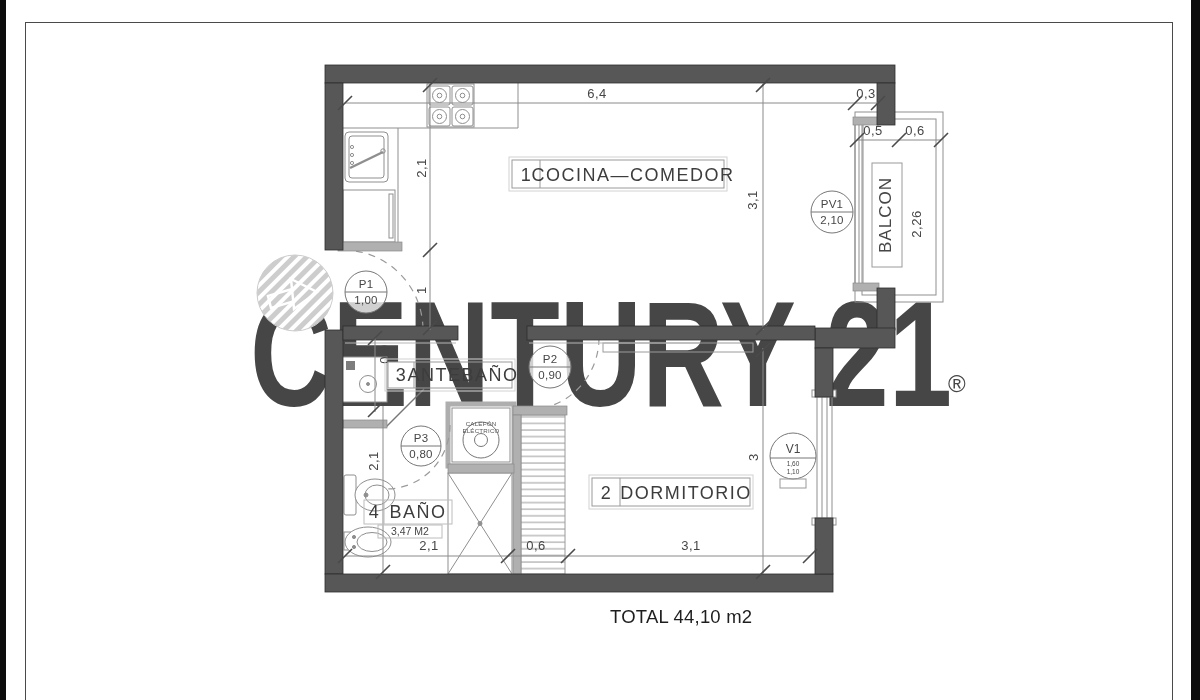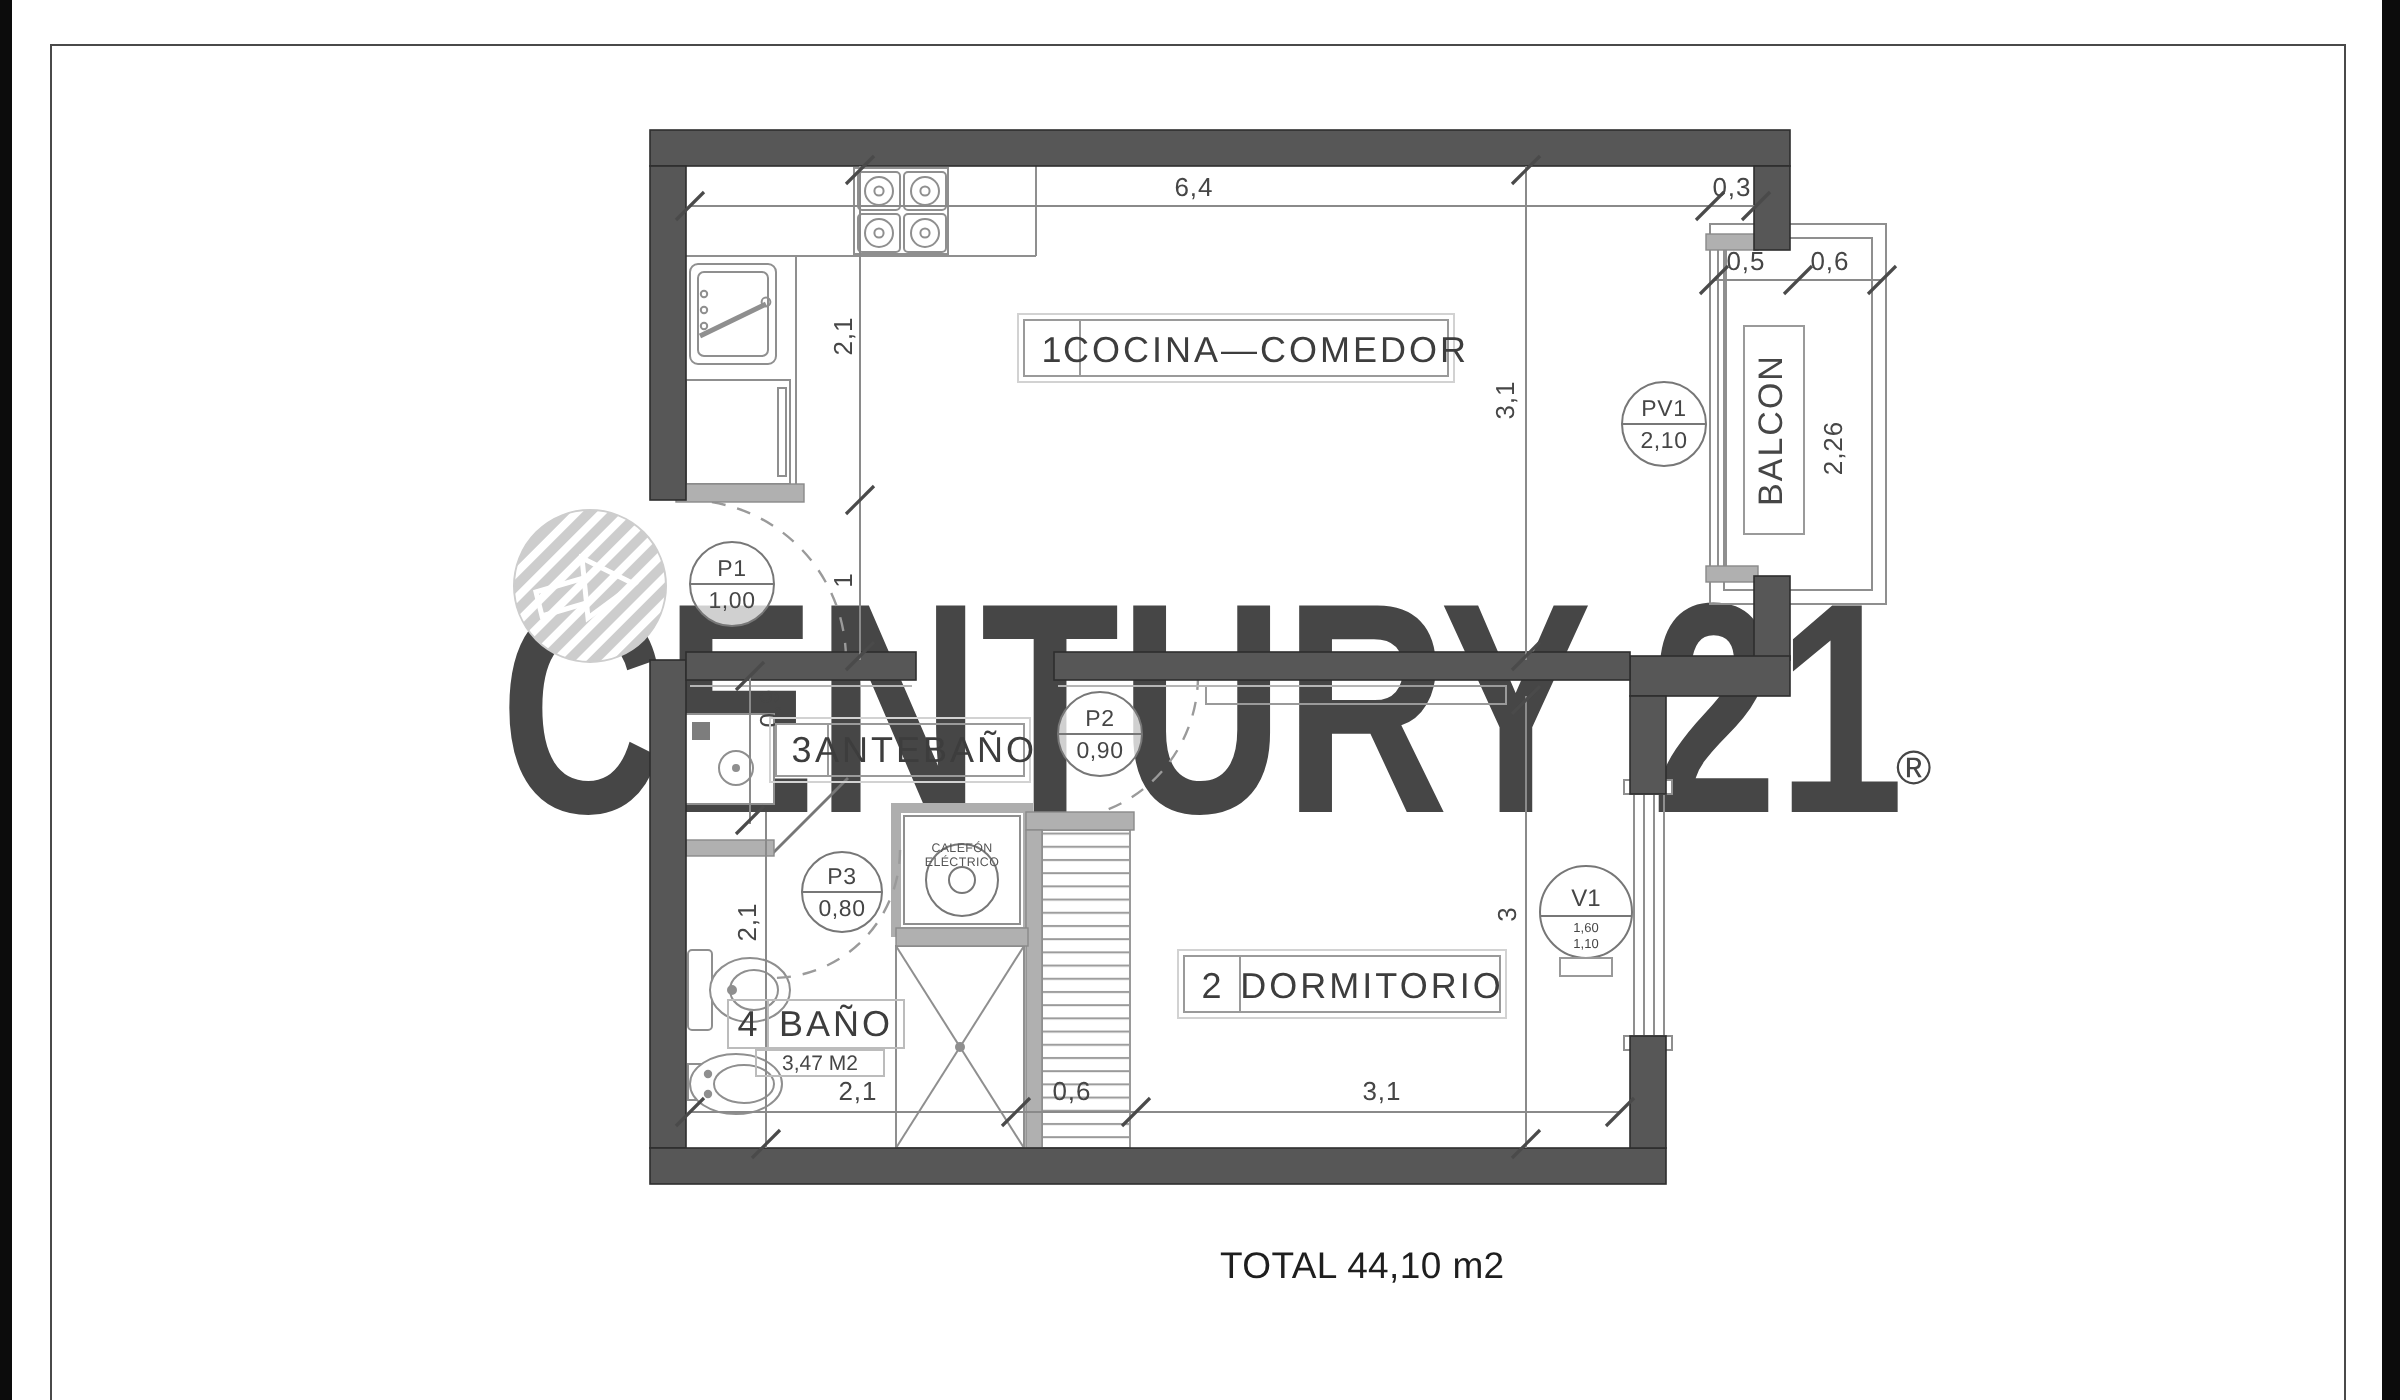--- a/index.html
+++ b/index.html
@@ -8,21 +8,21 @@
   .edge-bar{position:absolute;top:0;height:700px;background:#0c0c0c;}
   #edge-left{left:0;width:6px;}
   #edge-right{left:1191px;width:9px;}
   #frame{position:absolute;left:25px;top:22px;width:1146px;height:678px;
          border-left:1.5px solid #4a4a4a;border-top:1.5px solid #4a4a4a;
          border-right:1.5px solid #4a4a4a;}
   #plan-svg{position:absolute;left:0;top:0;}
   .footer{position:absolute;color:#1e1e1e;font-size:18.5px;line-height:25px;
           letter-spacing:0.2px;}
   #footer-left{left:325px;top:604px;}
-  #footer-total{left:610px;top:604px;margin-top:16px;}
+  #footer-total{left:610px;top:604px;}
   
   text{font-family:"Liberation Sans",sans-serif;fill:#464646;}
   .dim{font-size:13px;letter-spacing:0.5px;}
   .roomnum{font-size:18px;letter-spacing:0.5px;fill:#3d3d3d;}
   .roomname{font-size:18px;letter-spacing:1.5px;fill:#3d3d3d;}
   .tag{font-size:11.5px;letter-spacing:0.3px;}
   .tiny{font-size:6.2px;letter-spacing:0.2px;fill:#555;}
 </style>
 </head>
 <body>

